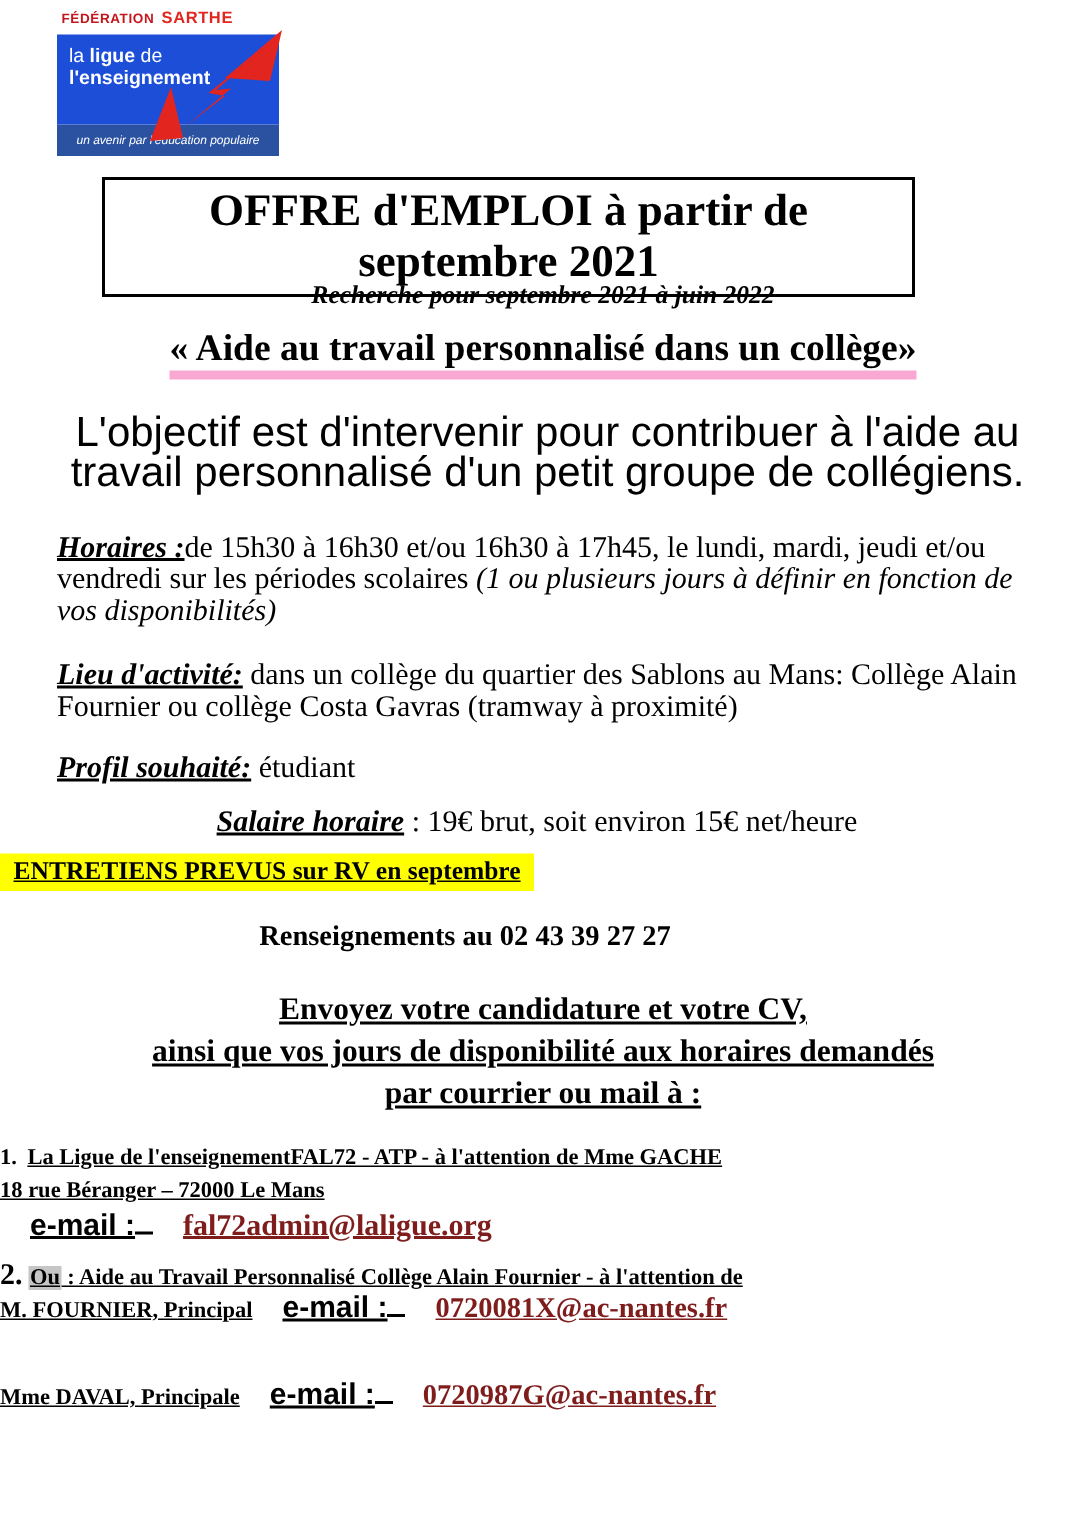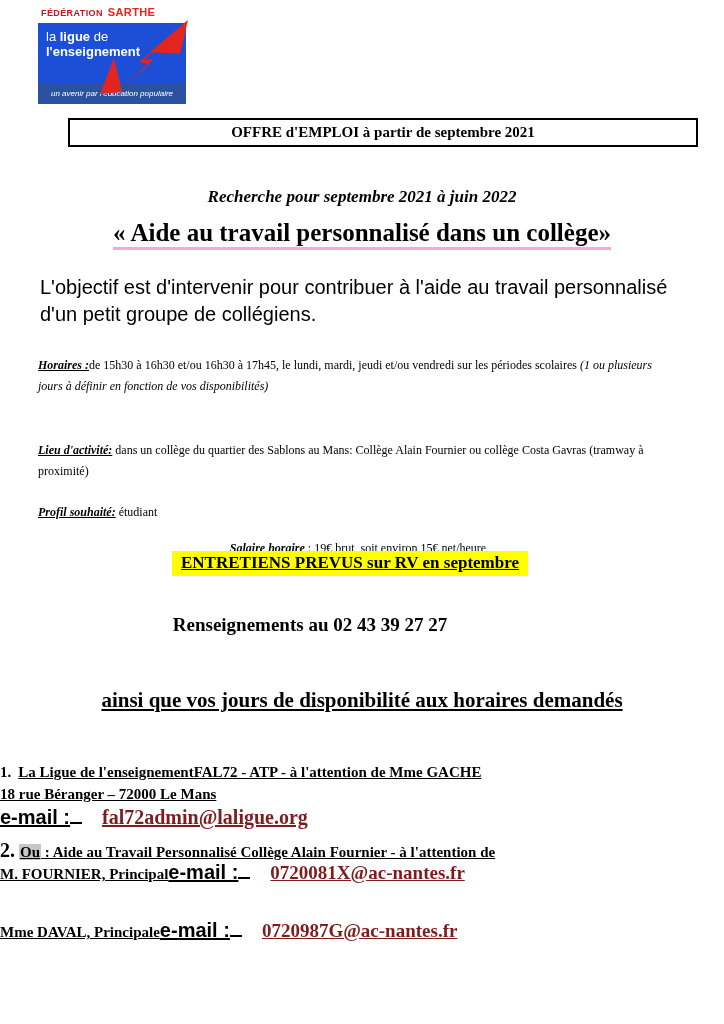--- a/index.html
+++ b/index.html
@@ -14,57 +14,57 @@
   .logo-fed .sarthe{color:#e2251f;font-size:11px;}
   .logo-box{position:relative;margin-top:3px;background:#1d4ed8;width:148px;height:60px;
             padding:6px 0 0 8px;box-sizing:border-box;}
   .logo-box .l1{font-family:"Liberation Sans",sans-serif;color:#fff;font-size:13px;line-height:15px;white-space:nowrap;}
   .logo-band{background:#2a52a0;width:148px;height:21px;color:#fff;
              font-family:"Liberation Sans",sans-serif;font-style:italic;font-size:8px;
              line-height:21px;text-align:center;white-space:nowrap;}
   .logo-arrows{position:absolute;left:0;top:8px;pointer-events:none;}
 
   
-  .title-box{position:absolute;left:68px;top:118px;width:630px;border:2px solid #000;
-             text-align:center;font-weight:bold;font-size:15px;padding:4px 0;box-sizing:border-box;}
+  .title-box{position:absolute;left:68px;top:118px;width:542px;border:2px solid #000;
+             text-align:center;font-weight:bold;font-size:30px;padding:4px 0;box-sizing:border-box;}
   .subtitle{position:absolute;left:0;top:187px;width:724px;text-align:center;
             font-weight:bold;font-style:italic;font-size:17px;}
   .heading{position:absolute;left:0;top:219px;width:724px;text-align:center;
            font-weight:bold;font-size:25px;}
-  .heading .hu{border-bottom:3px solid #f9a8d4;padding-bottom:1px;}
+  .heading .hu{border-bottom:6px solid #f9a8d4;padding-bottom:1px;}
 
   .objective{position:absolute;left:40px;top:274px;width:650px;
-             font-family:"Liberation Sans",sans-serif;font-size:20px;line-height:27px;}
+             font-family:"Liberation Sans",sans-serif;font-size:28px;line-height:27px;text-align:center;}
 
   
-  .detail{position:absolute;left:38px;width:640px;font-size:12px;line-height:21px;}
+  .detail{position:absolute;left:38px;width:640px;font-size:20px;line-height:21px;}
   .detail .lbl{font-weight:bold;font-style:italic;text-decoration:underline;white-space:pre-wrap;}
   .detail .txt{white-space:pre-wrap;}
   .detail .it{font-style:italic;white-space:pre-wrap;}
   #horaires{top:355px;} #lieu{top:440px;} #profil{top:502px;font-family:Liberation Serif, serif;} #salaire{top:538px;text-align:center;}
 
   
-  .banner-wrap{position:absolute;left:0;top:551px;width:700px;text-align:center;}
+  .banner-wrap{position:absolute;left:0;top:569px;width:700px;}
   .banner{display:inline-block;background:#ffff00;font-weight:bold;font-size:17px;
           text-decoration:underline;padding:2px 9px 3px 9px;}
   .phone{position:absolute;left:0;top:614px;width:620px;text-align:center;
          font-weight:bold;font-size:19px;}
   .cta{position:absolute;left:0;top:658px;width:724px;text-align:center;
        font-weight:bold;font-size:21px;line-height:28px;}
   .cta .u{text-decoration:underline;}
 
   
   .cline{position:absolute;left:0;width:724px;text-align:left;font-weight:bold;
          font-size:15px;white-space:nowrap;}
   .u{text-decoration:underline;}
   .num{margin-right:7px;}
   .num.big{font-size:20px;margin-right:4px;}
   .ou{background:#c6c6c6;padding:0 1px;}
   .email-label{font-family:"Liberation Sans",sans-serif;font-size:20px;font-weight:bold;
-               text-decoration:underline;margin-left:0;}
+               text-decoration:underline;margin-left:20px;}
   .gap{display:inline-block;width:12px;border-bottom:2px solid #000;height:1em;vertical-align:baseline;}
   a.email{color:#7f1d1d;font-weight:bold;font-size:19px;text-decoration:underline;margin-left:20px;}
   #c1l1{top:764px;} #c1l2{top:786px;} #c1mail{top:806px;}
   #c2l1{top:839px;} #c2l2{top:861px;}
   #c3l1{top:896px;} #c3l2{top:919px;}
   #c1mail a.email{font-size:20px;}
 </style>
 </head>
 <body>
 
@@ -104,22 +104,23 @@
   </div>
   <div class="detail" id="salaire">
     <span class="lbl">Salaire horaire</span><span class="txt"> : 19€ brut, soit environ 15€ net/heure</span>
   </div>
 
   <div class="banner-wrap">
     <span class="banner">ENTRETIENS PREVUS sur RV en septembre</span>
   </div>
   <div class="phone">Renseignements au 02 43 39 27 27</div>
   <div class="cta">
-    <br>
+    <span class="u">Envoyez votre candidature et votre CV,</span><br>
     <span class="u">ainsi que vos jours de disponibilité aux horaires demandés</span><br>
+    <span class="u">par courrier ou mail à :</span>
   </div>
 
   <div class="cline" id="c1l1">
     <span class="num">1.</span><span class="u">La Ligue de l'enseignementFAL72  - ATP - à l'attention de Mme GACHE</span>
   </div>
   <div class="cline" id="c1l2">
     <span class="u">18 rue Béranger –  72000 Le Mans</span>
   </div>
   <div class="cline" id="c1mail">
     <span class="email-label">e-mail :</span><span class="gap"></span><a class="email" href="#">fal72admin@laligue.org</a>

